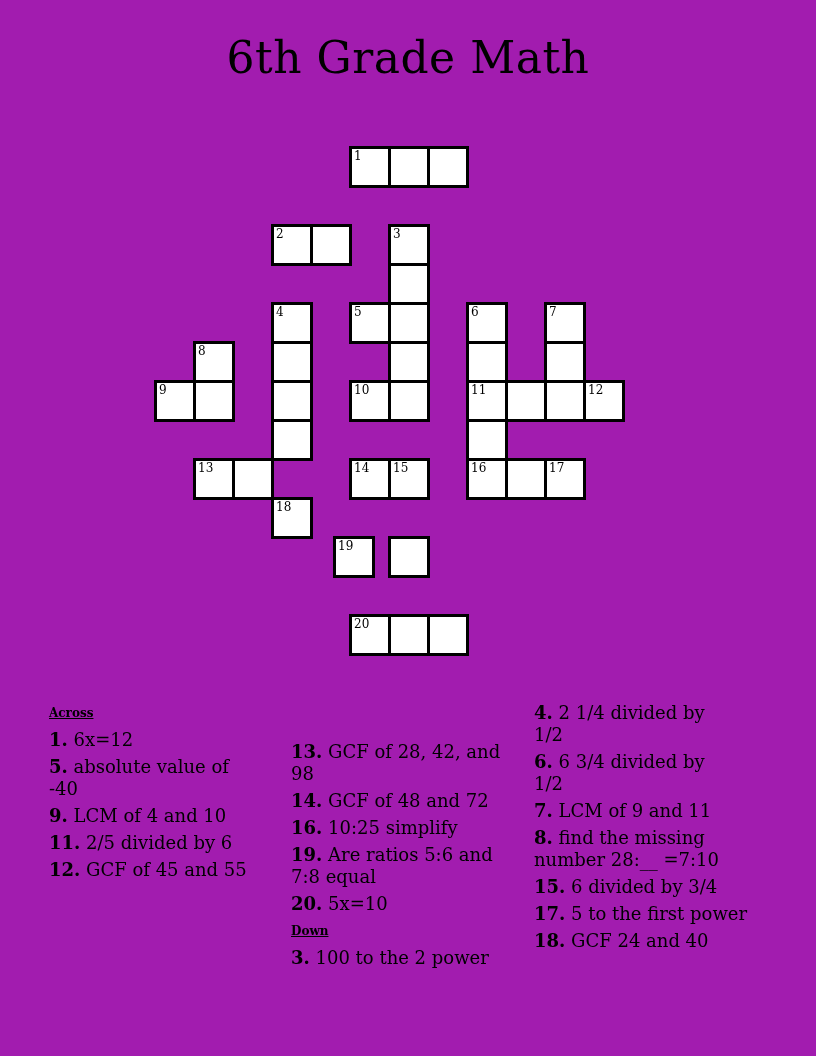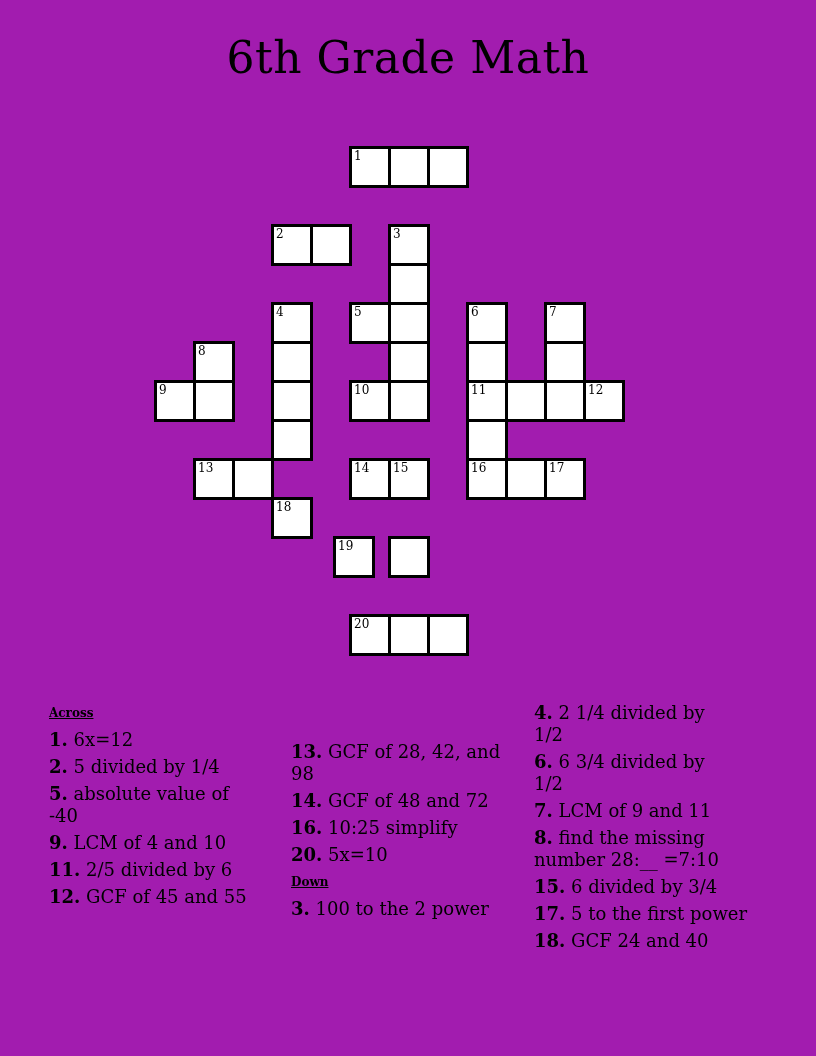--- a/index.html
+++ b/index.html
@@ -145,32 +145,33 @@
       <div class="cell" style="left: 349px; top: 614px;">
         <span class="cell-num">20</span>
       </div>
       <div class="cell" style="left: 388px; top: 614px;"></div>
       <div class="cell" style="left: 427px; top: 614px;"></div>
     </div>
   <div class="clues">
     <div class="clue-col clue-col-1">
         <div class="clue-heading">Across</div>
         <div class="clue"><b>1.</b> <span>6x=12</span></div>
-        <div class="clue"><b>2.</b> <span>5 divided by 1/4</span></div>
         <div class="clue"><b>5.</b> <span>absolute value of
 -40</span></div>
         <div class="clue"><b>9.</b> <span>LCM of 4 and 10</span></div>
         <div class="clue"><b>11.</b> <span>2/5 divided by 6</span></div>
         <div class="clue"><b>12.</b> <span>GCF of 45 and 55</span></div>
       </div>
     <div class="clue-col clue-col-2">
         <div class="clue"><b>13.</b> <span>GCF of 28, 42, and
 98</span></div>
         <div class="clue"><b>14.</b> <span>GCF of 48 and 72</span></div>
         <div class="clue"><b>16.</b> <span>10:25 simplify</span></div>
+        <div class="clue"><b>19.</b> <span>Are ratios 5:6 and
+7:8 equal</span></div>
         <div class="clue"><b>20.</b> <span>5x=10</span></div>
         <div class="clue-heading">Down</div>
         <div class="clue"><b>3.</b> <span>100 to the 2 power</span></div>
       </div>
     <div class="clue-col clue-col-3">
         <div class="clue"><b>4.</b> <span>2 1/4 divided by
 1/2</span></div>
         <div class="clue"><b>6.</b> <span>6 3/4 divided by
 1/2</span></div>
         <div class="clue"><b>7.</b> <span>LCM of 9 and 11</span></div>

